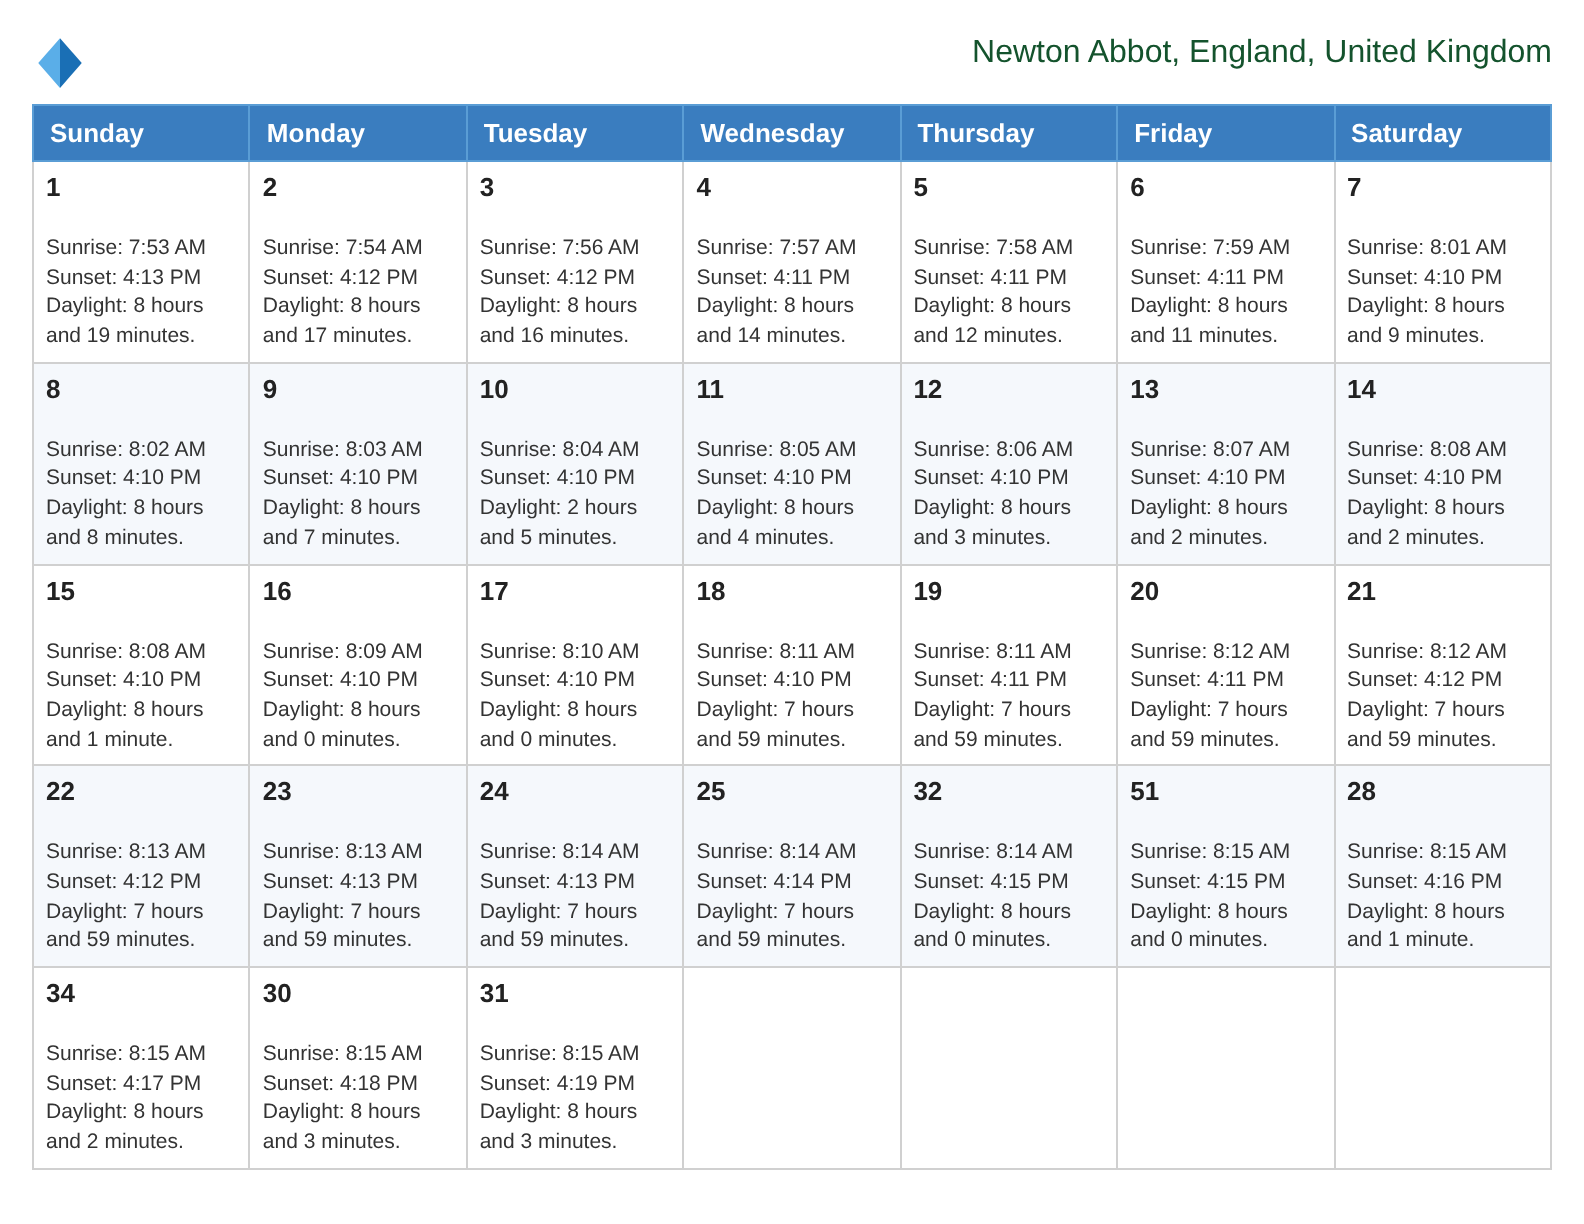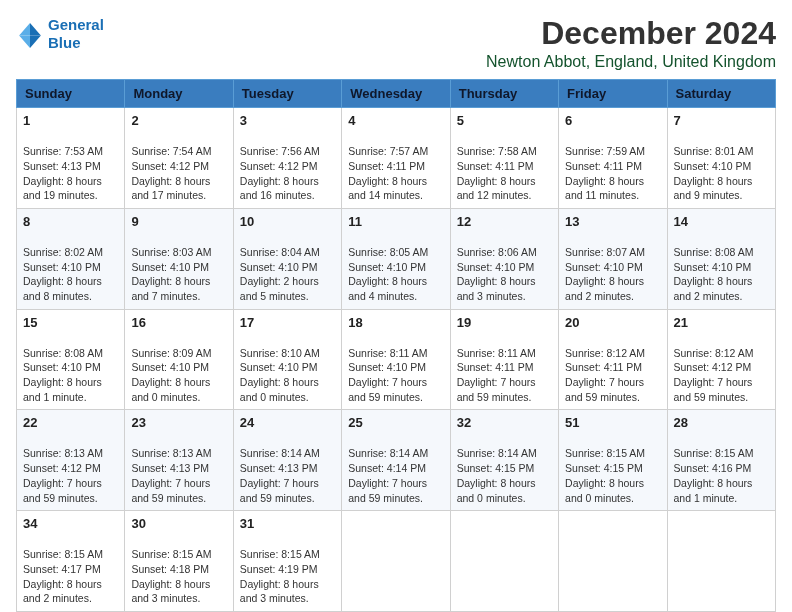--- a/index.html
+++ b/index.html
@@ -48,21 +48,21 @@
       color: #14532d;
       margin-top: 2px;
     }
     .calendar {
       width: 100%;
       border-collapse: collapse;
       font-size: 11px;
     }
     .calendar th {
       background-color: #3a7dbf;
-      color: #0f172a;
+      color: #ffffff;
       text-align: left;
       padding: 6px 8px;
       font-size: 13px;
       font-weight: bold;
       border: 1px solid #5a9dd5;
     }
     .calendar td {
       border: 1px solid #d0d0d0;
       vertical-align: top;
       padding: 5px 6px;
@@ -94,27 +94,22 @@
 <body>
 
 <div class="header">
   <div class="logo">
     <svg class="logo-icon" viewBox="0 0 36 36">
       <polygon points="18,4 32,20 18,20" fill="#1a6fb5"></polygon>
       <polygon points="4,20 18,4 18,20" fill="#5aaee8"></polygon>
       <polygon points="4,20 18,20 18,36" fill="#5aaee8"></polygon>
       <polygon points="18,20 32,20 18,36" fill="#1a6fb5"></polygon>
     </svg>
-    <div class="logo-text">
-      <div><span>General</span></div>
-      <div style="color:#1a6fb5;">Blue</div>
-    </div>
   </div>
   <div class="title-block">
-    <div class="main-title">December 2024</div>
     <div class="subtitle">Newton Abbot, England, United Kingdom</div>
   </div>
 </div>
 
 <table class="calendar">
   <thead>
     <tr>
     <th>Sunday</th>
         <th>Monday</th>
         <th>Tuesday</th>

